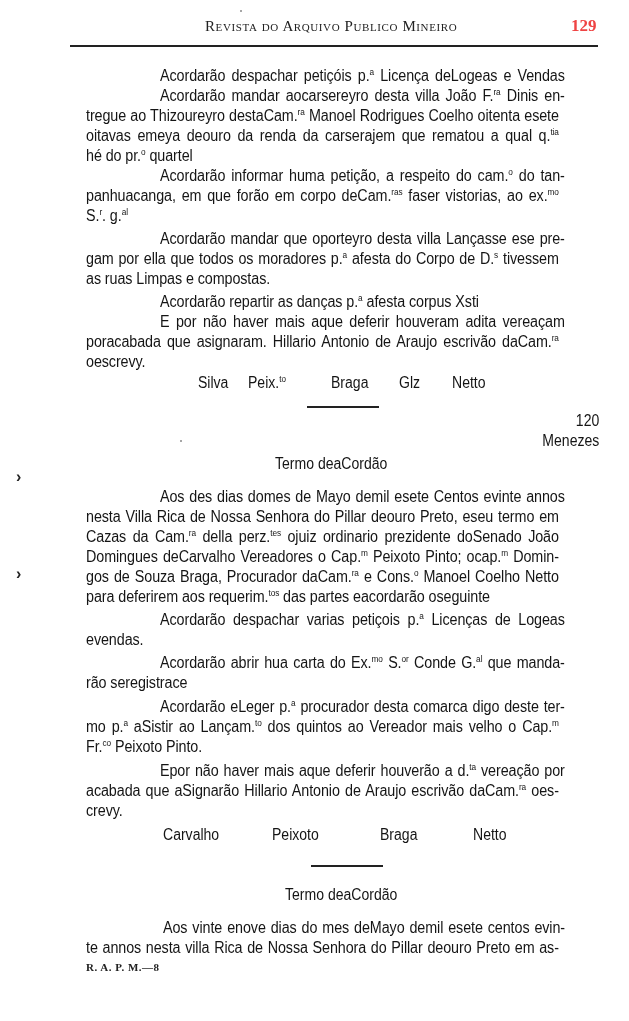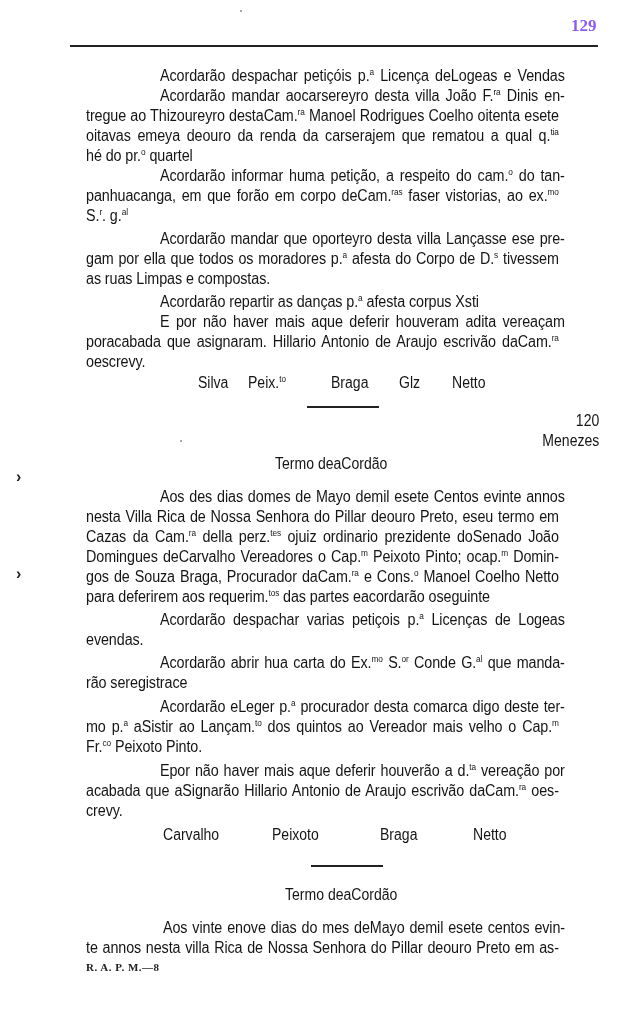--- a/index.html
+++ b/index.html
@@ -9,21 +9,21 @@
       color: #1a1a1a;
     }
     .page { position: absolute; left: 0; top: 0; width: 629px; height: 1021px; }
     .hdr-title {
       position: absolute; left: 205px; top: 18px; width: 310px;
       font-family: "Liberation Serif", serif; font-size: 15px; letter-spacing: 0.6px;
       font-variant: small-caps; color: #222;
     }
     .hdr-num {
       position: absolute; left: 571px; top: 16px;
-      font-family: "Liberation Serif", serif; font-weight: bold; font-size: 17px; color: #8b5cf6;
+      font-family: "Liberation Serif", serif; font-weight: bold; font-size: 17px; color: #ef4444;
     }
     .hdr-rule {
       position: absolute; left: 70px; top: 45px; width: 528px; height: 2px; background: #222;
     }
     .ln {
       position: absolute; left: 86px; width: 514px;
       font-family: "Liberation Sans", sans-serif; font-size: 15.6px; line-height: 20px;
       white-space: nowrap; transform-origin: left top; color: #151515;
       text-align: justify; text-align-last: justify;
       letter-spacing: -0.1px;
@@ -38,20 +38,21 @@
     .right-note { position: absolute; font-size: 15.6px; text-align: right; color:#151515; line-height: 20px; transform: scaleX(0.9); transform-origin: right top; }
     .footer { position: absolute; left: 86px; top: 961px; font-family: "Liberation Serif", serif; font-size: 11px; font-weight: bold; color: #222; letter-spacing: 0.5px; }
     .mark { position: absolute; font-size: 16px; font-weight: bold; color: #222; }
     .speck { position: absolute; width: 2px; height: 2px; background: #888; border-radius: 1px; }
   </style>
 </head>
 <body>
 
 <div class="page">
 
+  <div class="hdr-title">Revista do Arquivo Publico Mineiro</div>
   <div class="hdr-num">129</div>
   <div class="hdr-rule"></div>
 
   <div>
     <div class="ln ind cond" style="top:66px">Acordarão despachar petiçóis p.<sup>a</sup> Licença deLogeas e Vendas</div>
     <div class="ln ind cond" style="top:86px">Acordarão mandar aocarsereyro desta villa João F.<sup>ra</sup> Dinis en-</div>
     <div class="ln cond" style="top:106px">tregue ao Thizoureyro destaCam.<sup>ra</sup> Manoel Rodrigues Coelho oitenta esete</div>
     <div class="ln cond" style="top:126px">oitavas emeya deouro da renda da carserajem que rematou a qual q.<sup>tia</sup></div>
     <div class="ln cond last" style="top:146px">hé do pr.<sup>o</sup> quartel</div>
     <div class="ln ind cond" style="top:166px">Acordarão informar huma petição, a respeito do cam.<sup>o</sup> do tan-</div>

